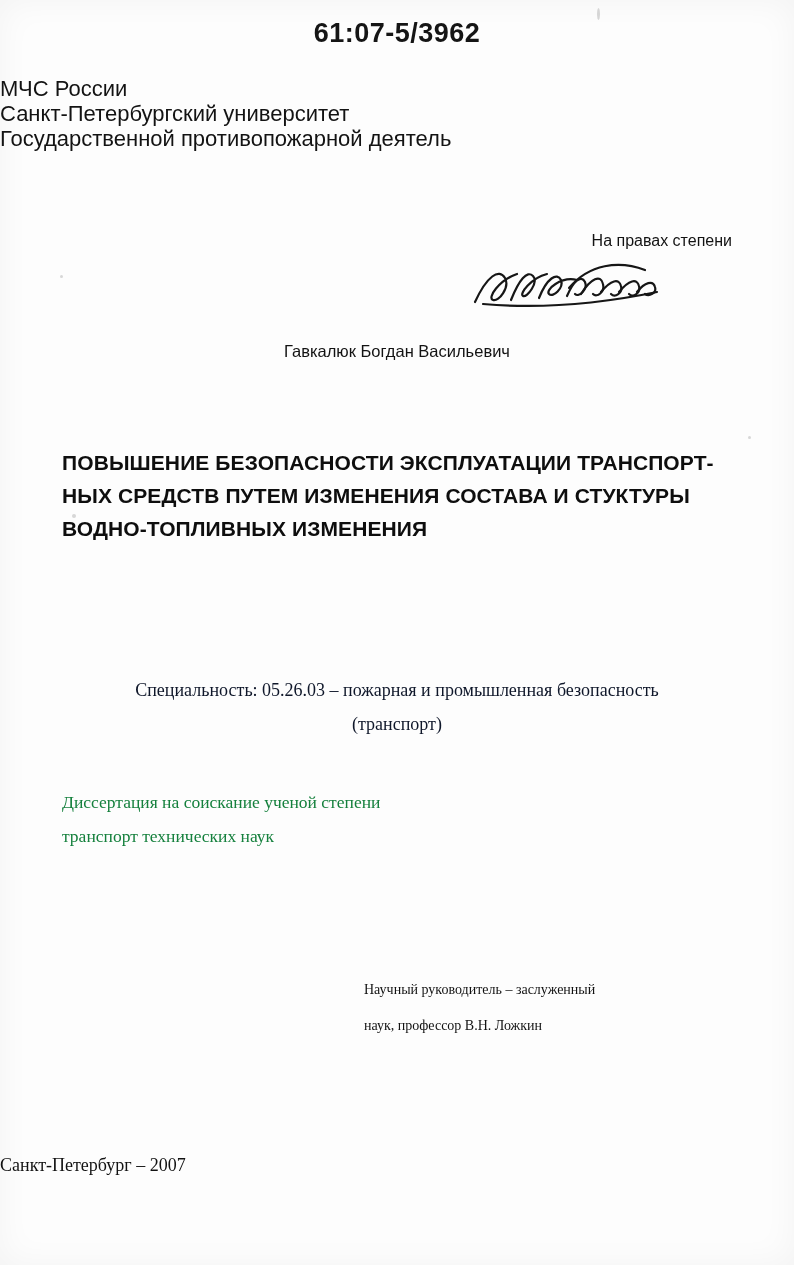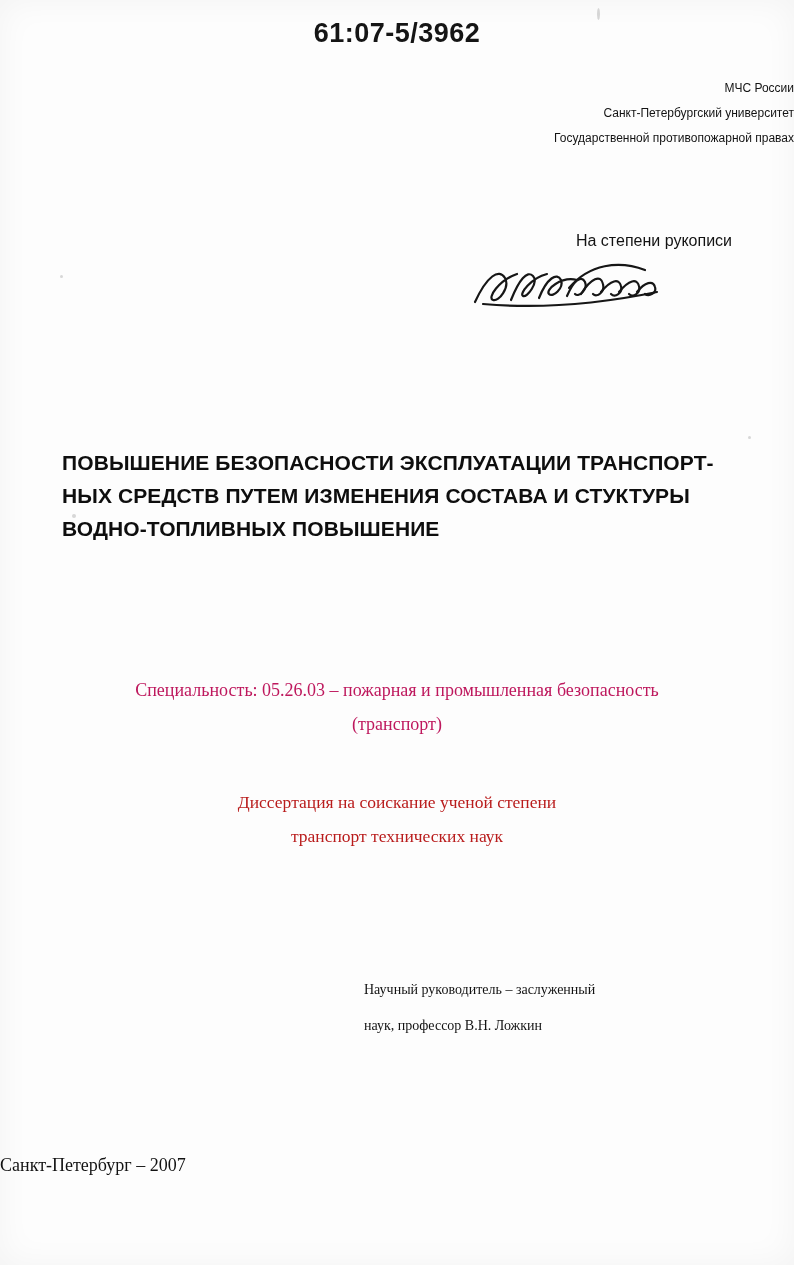--- a/index.html
+++ b/index.html
@@ -39,23 +39,23 @@
     font-weight: bold;
     font-size: 27px;
     letter-spacing: 0.5px;
     color: #151515;
   }
   .org {
     position: absolute;
     top: 76px;
     left: 0;
     right: 0;
-    text-align: right;
-    font-family: "Liberation Sans", sans-serif;
-    font-size: 12px;
+    text-align: left;
+    font-family: "Liberation Sans", sans-serif;
+    font-size: 22px;
     line-height: 25px;
     color: #131313;
   }
   .rights {
     position: absolute;
     top: 232px;
     right: 62px;
     font-family: "Liberation Sans", sans-serif;
     font-size: 16px;
     color: #131313;
@@ -90,31 +90,30 @@
     color: #0e0e0e;
   }
   .specialty {
     position: absolute;
     top: 673px;
     left: 62px;
     right: 62px;
     text-align: center;
     font-size: 18px;
     line-height: 34px;
-    color: #be185d;
+    color: #0f172a;
   }
   .degree {
     position: absolute;
     top: 785px;
     left: 62px;
     right: 62px;
-    text-align: center;
     font-size: 17.5px;
     line-height: 34px;
-    color: #b91c1c;
+    color: #15803d;
   }
   .supervisor {
     position: absolute;
     top: 972px;
     right: 70px;
     width: 360px;
     text-align: left;
     font-size: 14px;
     line-height: 36px;
     color: #121212;
@@ -138,47 +137,48 @@
 </head>
 <body>
 
 <div class="page">
 
   <div class="stamp">61:07-5/3962</div>
 
   <div class="org">
     <div>МЧС России</div>
     <div>Санкт-Петербургский университет</div>
-    <div>Государственной противопожарной правах</div>
-  </div>
-
-  <div class="rights">На степени рукописи</div>
+    <div>Государственной противопожарной деятель</div>
+  </div>
+
+  <div class="rights">На правах степени</div>
 
   <div class="signature">
     <svg width="220" height="60" viewBox="0 0 220 60" xmlns="http://www.w3.org/2000/svg">
       <g fill="none" stroke="#161616" stroke-width="2.2" stroke-linecap="round" stroke-linejoin="round">
         <path d="M6 44 C18 18, 30 10, 36 20 C41 29, 30 44, 24 42 C18 40, 30 22, 48 16"></path>
         <path d="M42 42 C50 22, 58 12, 64 18 C70 24, 58 40, 54 38 C50 36, 62 20, 78 16"></path>
         <path d="M70 40 C78 20, 88 14, 92 22 C95 30, 84 40, 80 36 C76 32, 92 18, 108 22"></path>
         <path d="M98 38 C104 24, 112 16, 116 24 C119 31, 110 40, 106 36"></path>
         <path d="M112 36 C122 20, 132 16, 134 26 C136 34, 128 40, 124 36"></path>
         <path d="M132 34 C142 22, 150 20, 152 28 C154 35, 146 40, 142 36"></path>
         <path d="M150 34 C160 22, 168 20, 170 28 C172 35, 164 40, 160 36"></path>
         <path d="M168 34 C176 24, 184 22, 186 29 C188 35, 180 39, 176 36"></path>
         <path d="M100 30 C120 6, 150 2, 176 12"></path>
         <path d="M14 46 C60 50, 120 48, 188 34"></path>
       </g>
     </svg>
   </div>
 
+  <div class="author">Гавкалюк Богдан Васильевич</div>
 
   <div class="title">
     <div>ПОВЫШЕНИЕ БЕЗОПАСНОСТИ ЭКСПЛУАТАЦИИ ТРАНСПОРТ-</div>
     <div>НЫХ СРЕДСТВ ПУТЕМ ИЗМЕНЕНИЯ СОСТАВА И СТУКТУРЫ</div>
-    <div>ВОДНО-ТОПЛИВНЫХ ПОВЫШЕНИЕ</div>
+    <div>ВОДНО-ТОПЛИВНЫХ ИЗМЕНЕНИЯ</div>
   </div>
 
   <div class="specialty">
     <div>Специальность: 05.26.03 – пожарная и промышленная безопасность</div>
     <div>(транспорт)</div>
   </div>
 
   <div class="degree">
     <div>Диссертация на соискание ученой степени</div>
     <div>транспорт технических наук</div>

